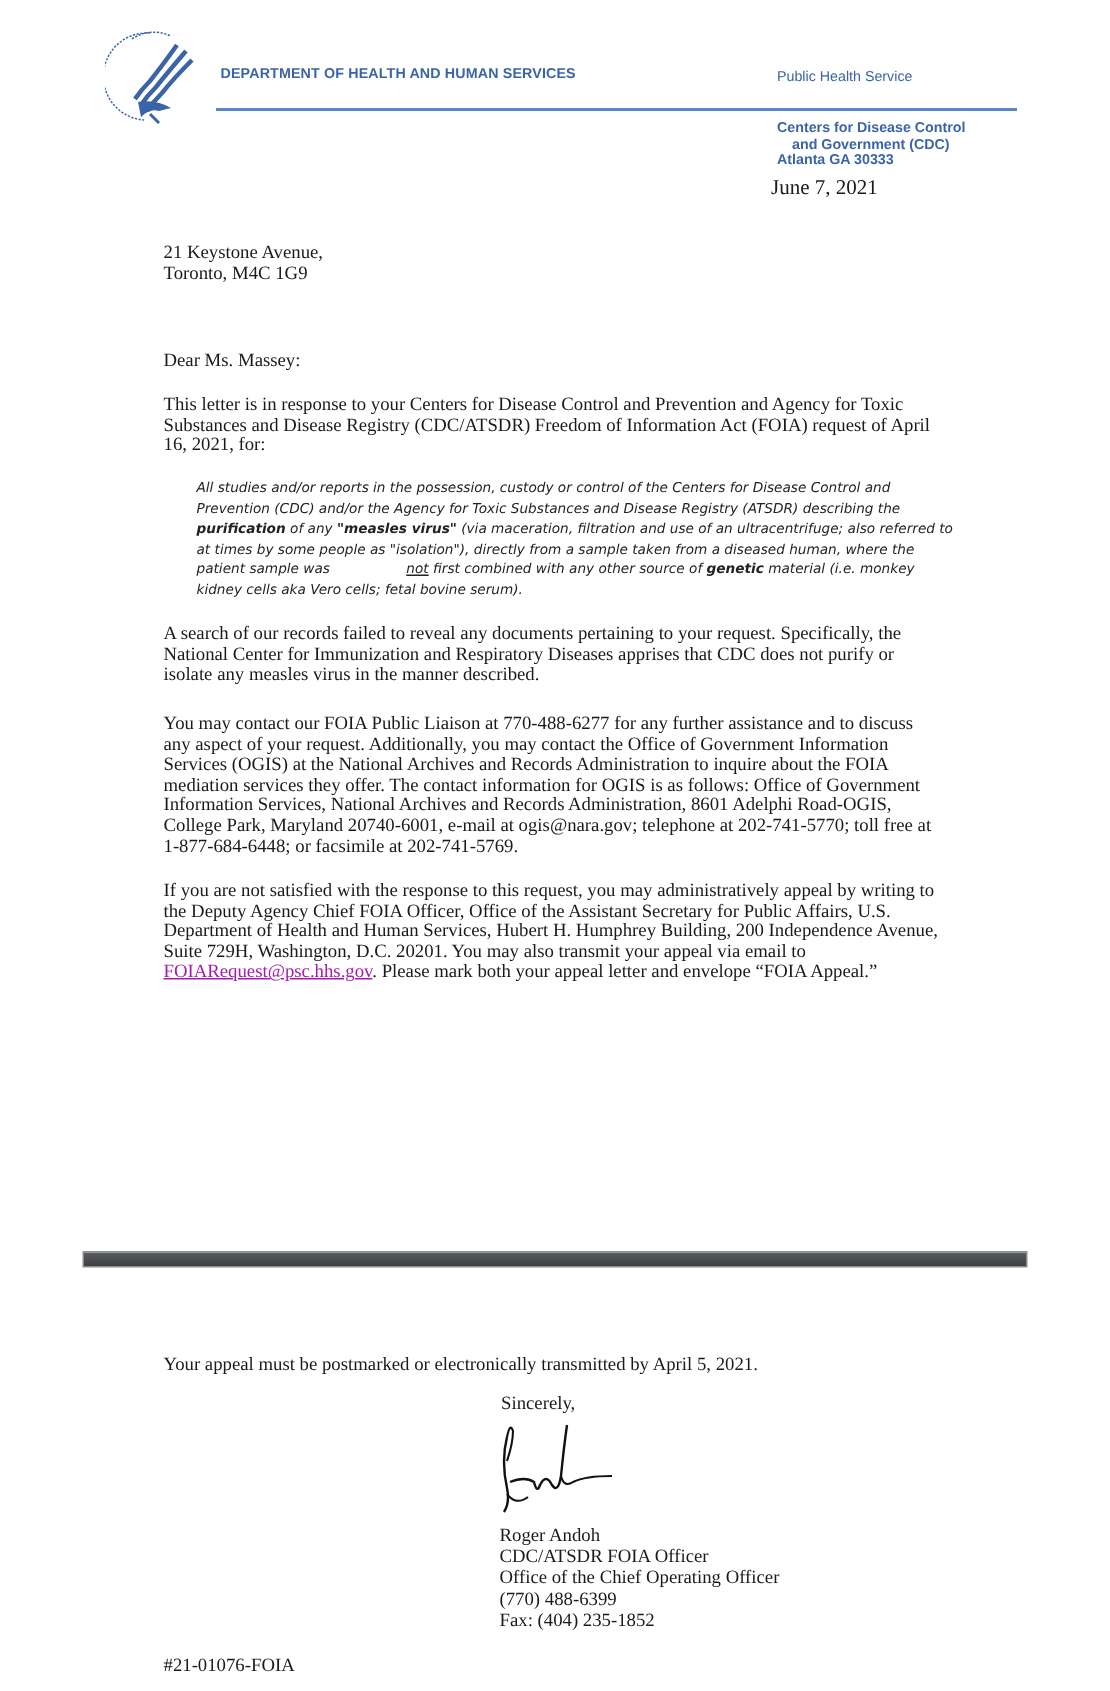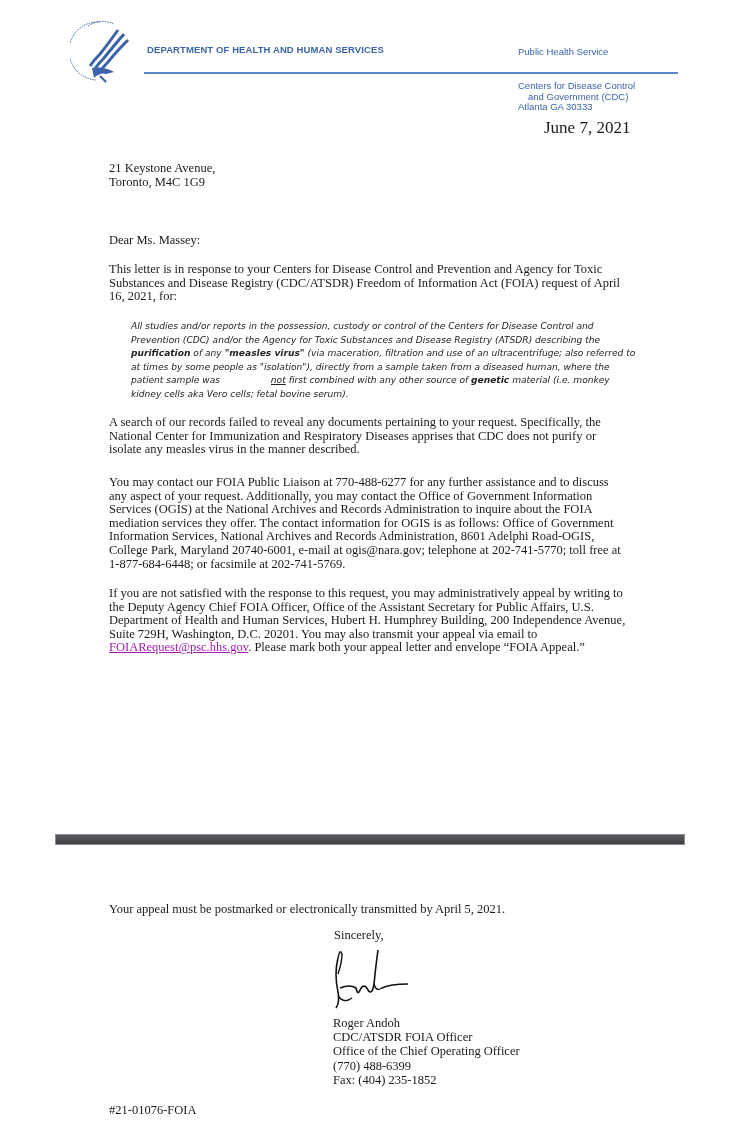--- a/index.html
+++ b/index.html
@@ -6,23 +6,23 @@
   body { width: 740px; height: 1127px; position: relative; overflow: hidden;
          font-family: "Liberation Serif", "DejaVu Serif", serif; color: #1a1a1a; }
   .abs { position: absolute; }
   .logo { left: 70px; top: 18px; width: 64px; height: 68px; }
   .dept { left: 147px; top: 44px; font-family: "Liberation Sans", "DejaVu Sans", sans-serif;
           font-weight: bold; font-size: 9.5px; color: #3b64a8; letter-spacing: 0.1px; }
   .phs { left: 518px; top: 46px; font-family: "Liberation Sans", "DejaVu Sans", sans-serif;
          font-size: 9.5px; color: #3b64a8; }
   .rule { left: 144px; top: 72px; width: 534px; height: 1.5px; background: #5b86c6; }
   .cdc { left: 518px; top: 81px; font-family: "Liberation Sans", "DejaVu Sans", sans-serif;
-         font-size: 9.5px; color: #3b64a8; line-height: 10.5px; }
+         font-size: 9.5px; color: #3b64a8; line-height: 10.5px; font-weight: bold; }
   .cdc .indent { padding-left: 10px; }
-  .date { left: 544px; top: 118px; font-size: 17px; }
+  .date { left: 514px; top: 118px; font-size: 14px; }
   .txt { left: 109px; width: 520px; font-size: 12.5px; line-height: 13.6px; }
   .addr { top: 162px; }
   .greet { top: 234px; }
   .p1 { top: 263px; }
   .quote { left: 131px; top: 320px; width: 510px; font-family: "DejaVu Sans", "Liberation Sans", sans-serif;
            font-style: italic; font-size: 9.1px; line-height: 13.6px; color: #222; }
   .quote b { font-weight: bold; }
   .quote u { text-decoration: underline; padding-left: 48px; }
   .p2 { top: 416px; }
   .p3 { top: 476px; }

